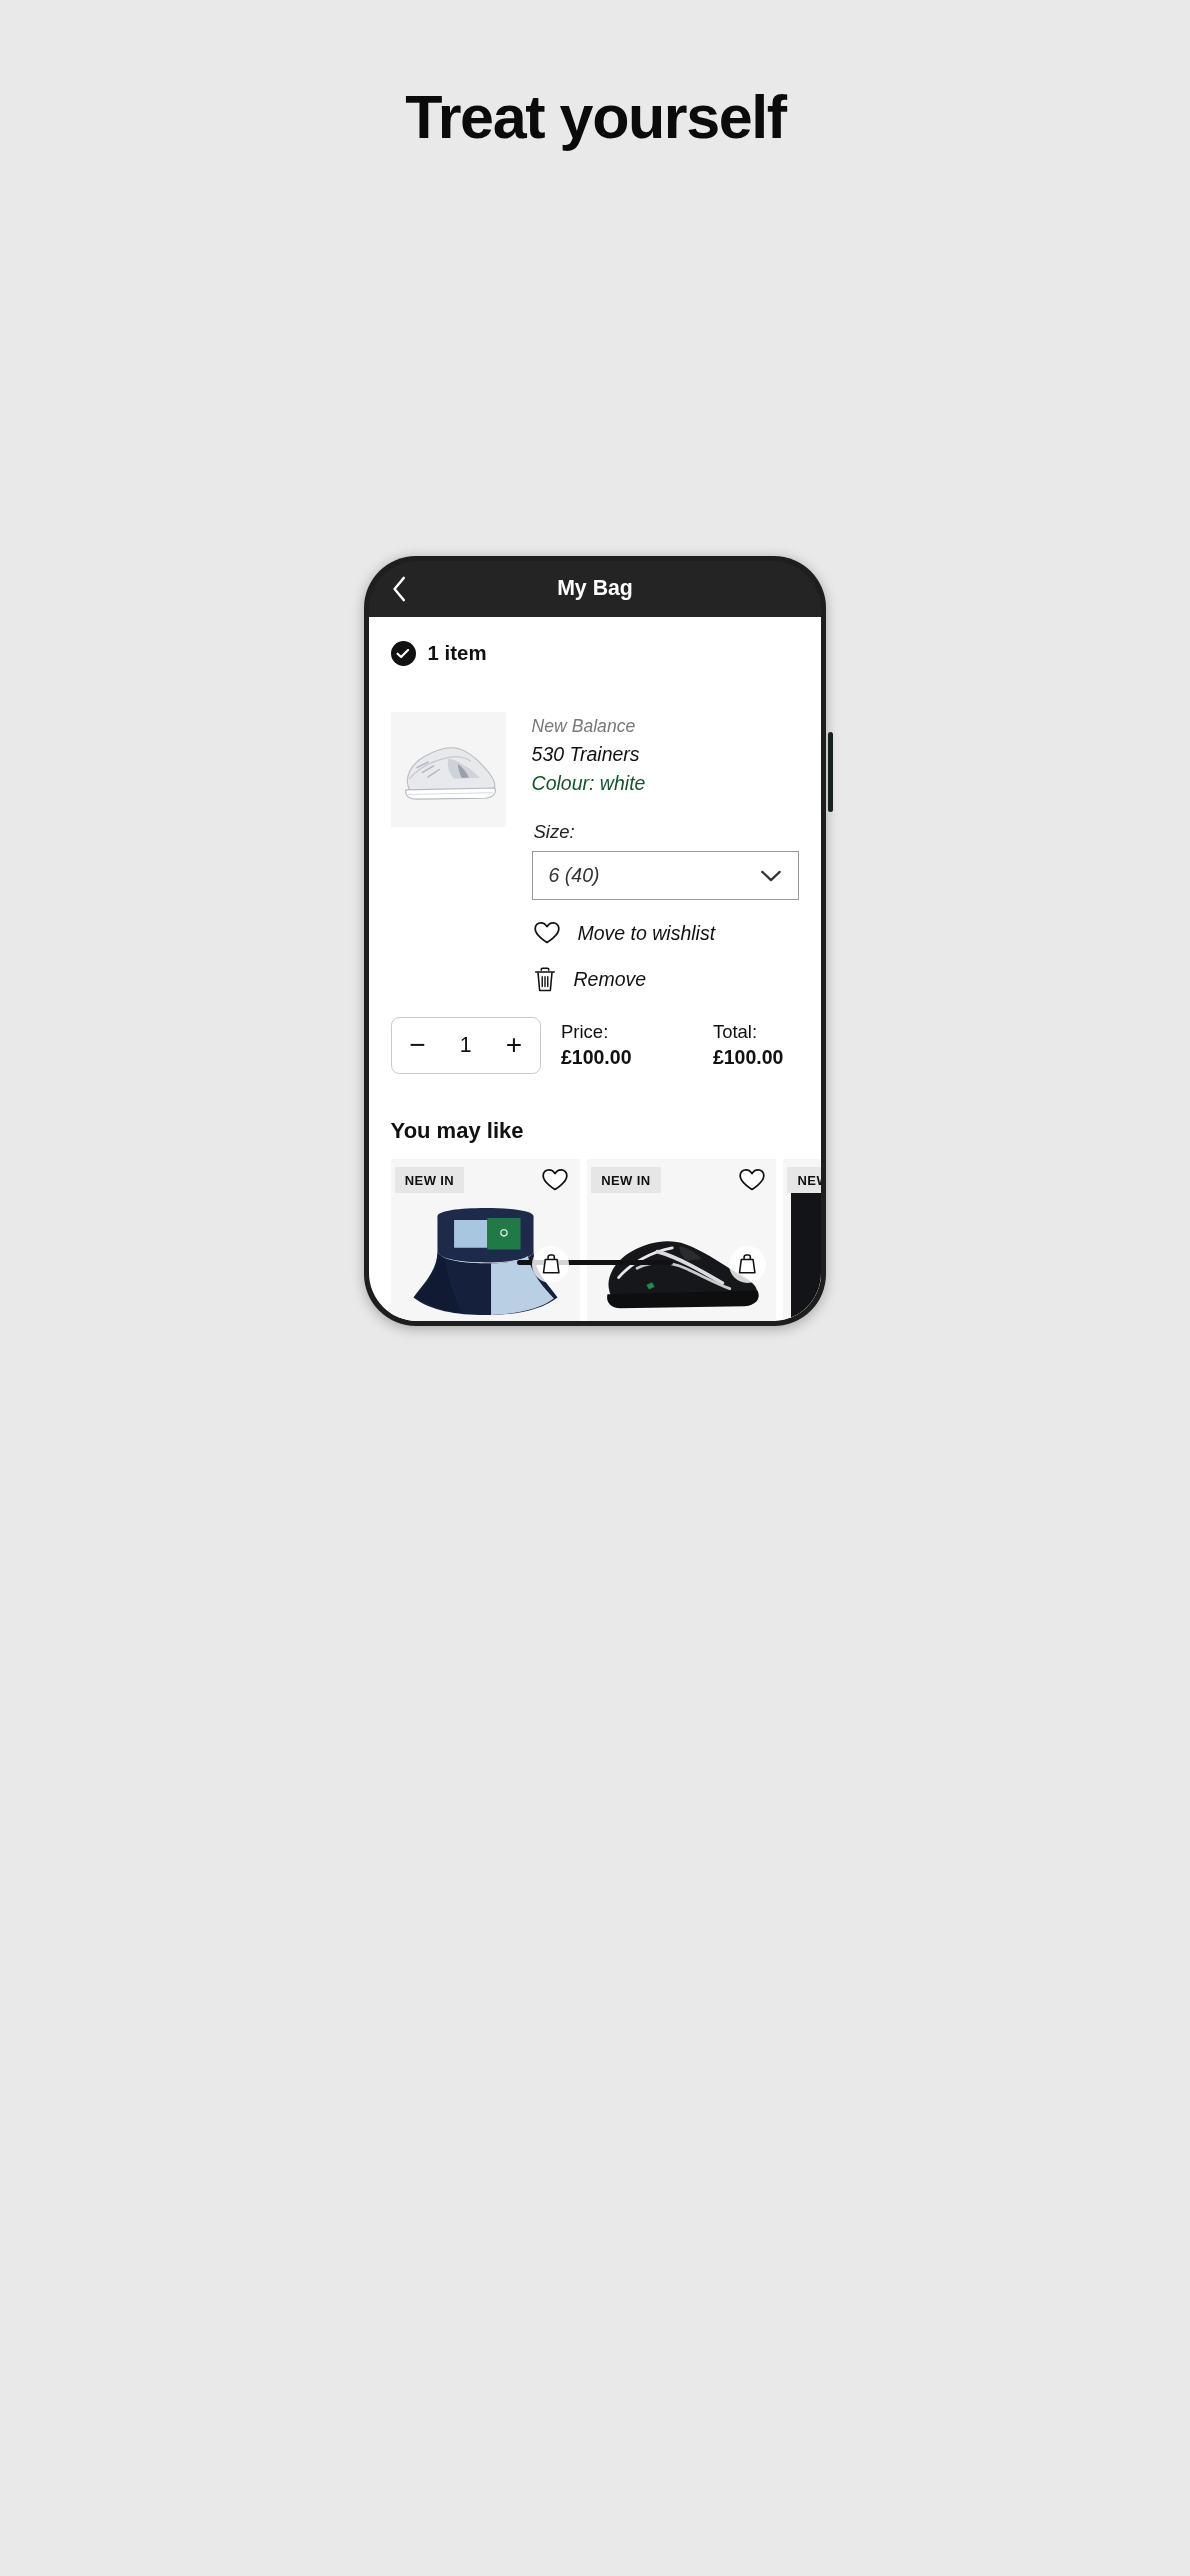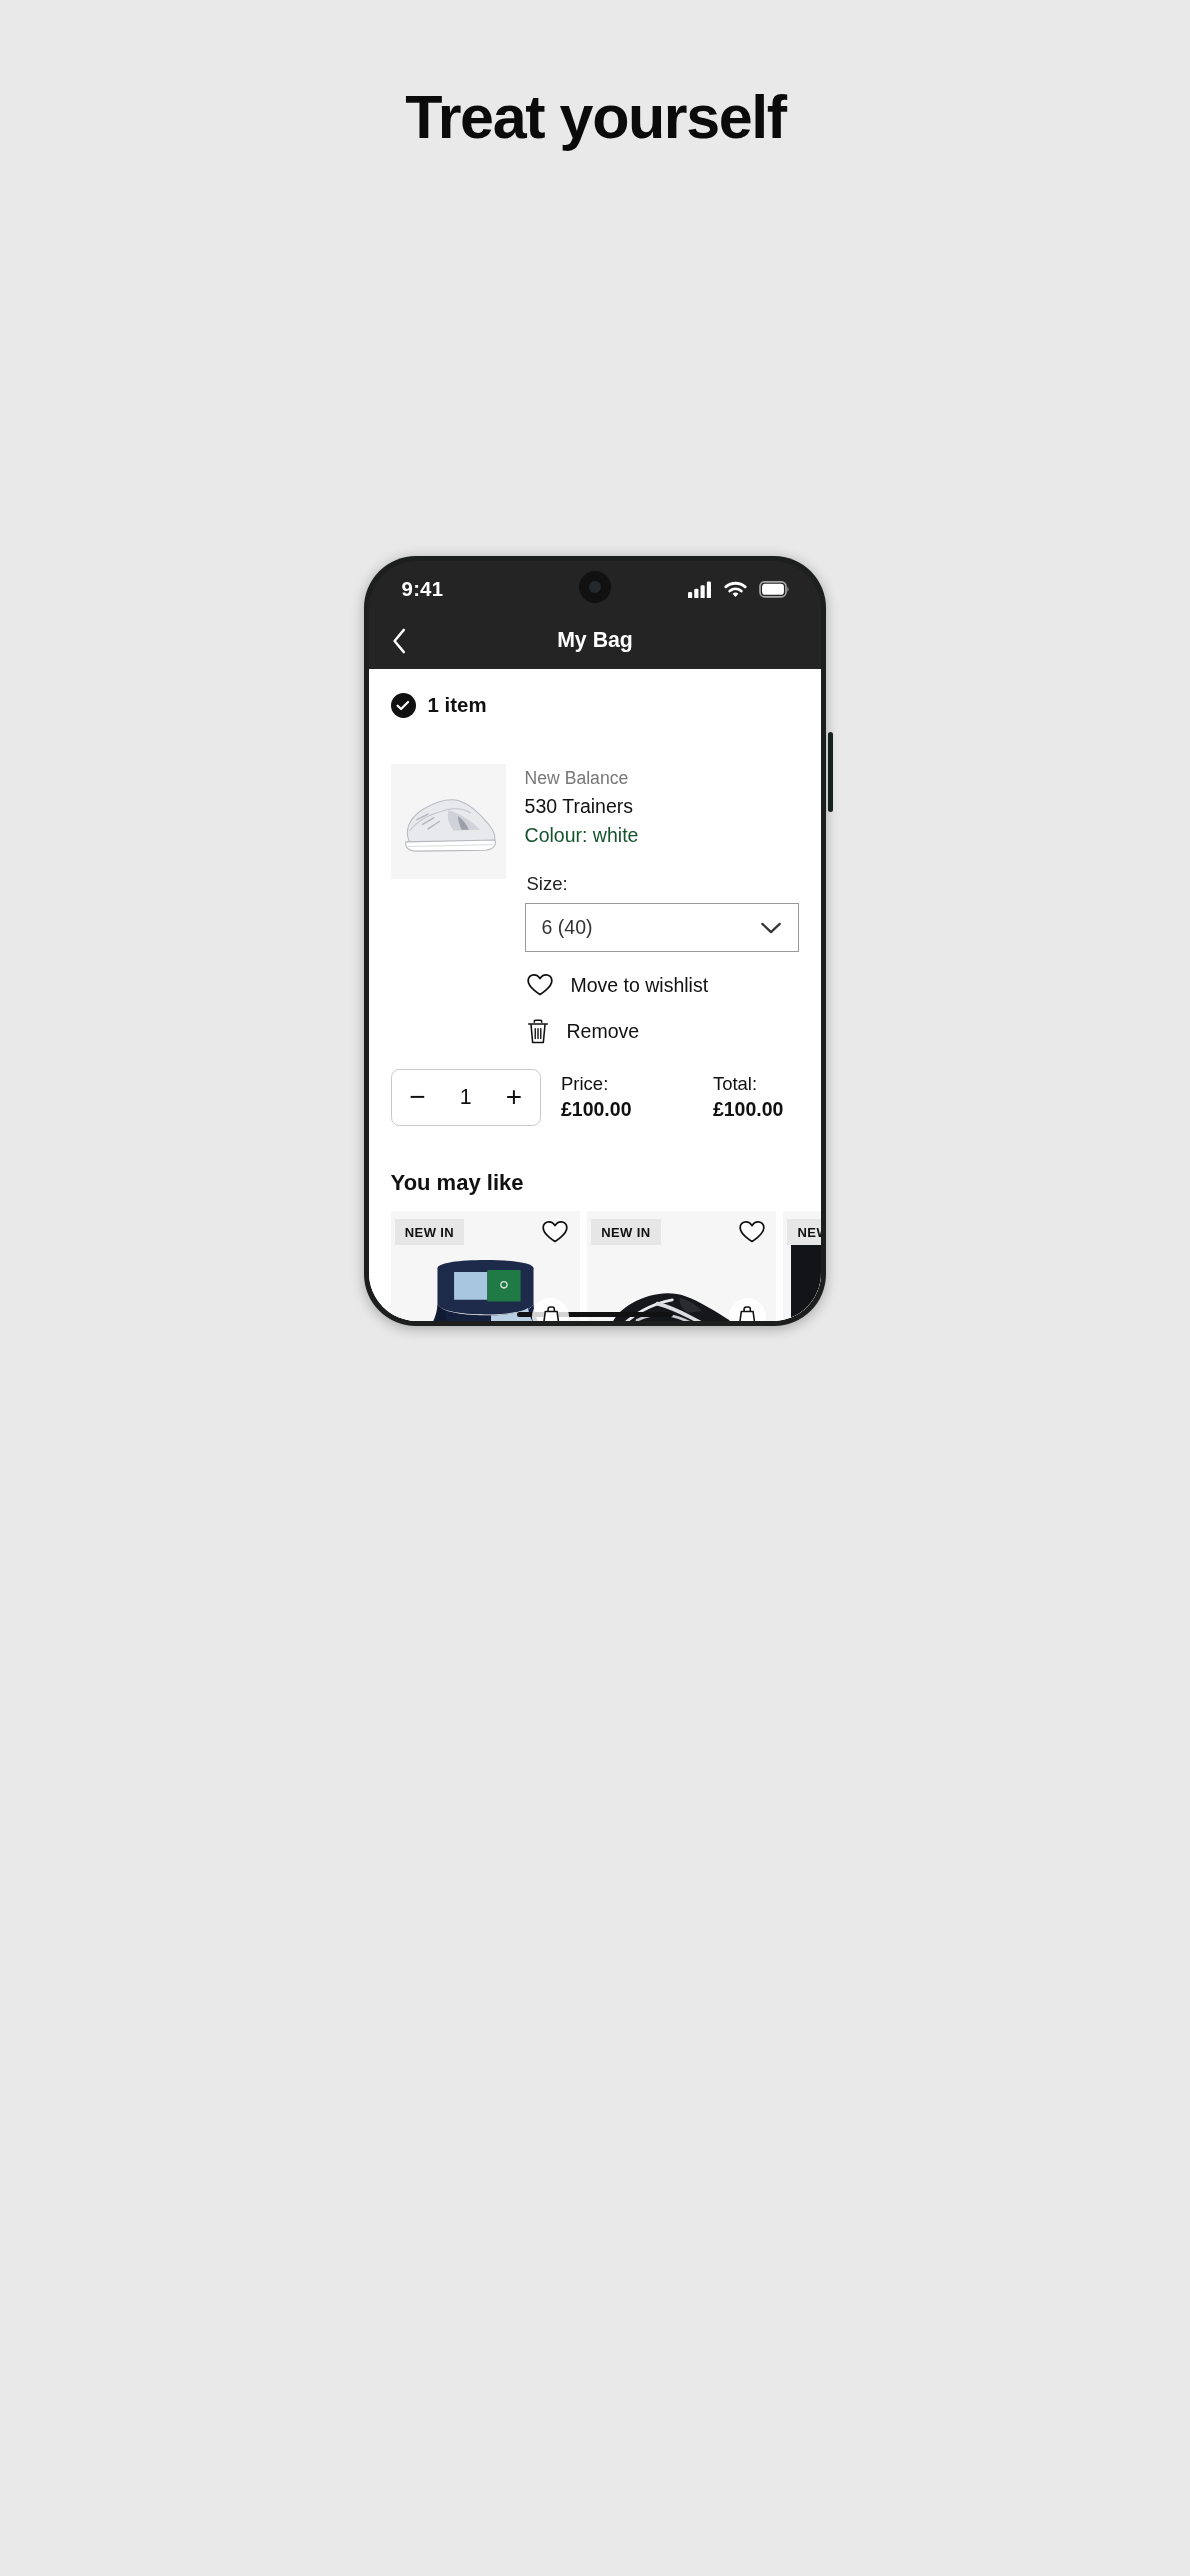--- a/index.html
+++ b/index.html
@@ -81,21 +81,21 @@
     background: #fff;
   }
   .check-circle {
     width: 25px; height: 25px; border-radius: 50%; background: #111;
     display: flex; align-items: center; justify-content: center; flex: none;
   }
   .summary-label { font-size: 20.4px; font-weight: bold; color: #111; }
   .divider { height: 8.3px; background: #f2f2f2; }
 
   
-  .product { padding: 20.4px 22px 0 22px; display: flex; gap: 19px; }
+  .product { padding: 20.4px 22px 0 22px; display: flex; gap: 26px; font-style: italic; }
   .prod-img {
     width: 115px; height: 115px; background: #f5f5f5; flex: none;
     position: relative; overflow: hidden;
   }
   .prod-info { flex: 1; padding-top: 3.7px; }
   .brand { font-size: 17.6px; color: #777; margin-bottom: 6.5px; }
   .pname { font-size: 19.5px; color: #111; margin-bottom: 5.6px; }
   .pcolour { font-size: 19.5px; color: #14532d; }
 
   .size-label { font-size: 18.5px; color: #222; margin: 26px 0 8.3px 1.9px; }
@@ -163,44 +163,20 @@
 
 <div class="promo">
   <div class="promo-title">Treat yourself</div>
 </div>
 
 <div class="phone-wrap">
   <div class="phone">
     <div class="side-btn"></div>
     <div class="phone-inner">
 
-      <div class="statusbar">
-        <div class="clock">9:41</div>
-        <div class="notch">
-            <i></i>
-          </div>
-        <div class="status-icons">
-          <svg width="24" height="17.6" viewBox="0 0 26 19">
-            <rect x="0" y="12" width="4.5" height="7" rx="1.4" fill="#fff"></rect>
-            <rect x="6.8" y="8.5" width="4.5" height="10.5" rx="1.4" fill="#fff"></rect>
-            <rect x="13.6" y="4.5" width="4.5" height="14.5" rx="1.4" fill="#fff"></rect>
-            <rect x="20.4" y="0.5" width="4.5" height="18.5" rx="1.4" fill="#fff"></rect>
-          </svg>
-          <svg width="23" height="17.6" viewBox="0 0 25 19">
-            <path d="M2 6.3a16 16 0 0 1 21 0" stroke="#fff" stroke-width="3.1" fill="none" stroke-linecap="round"></path>
-            <path d="M6.2 10.8a10 10 0 0 1 12.6 0" stroke="#fff" stroke-width="3.1" fill="none" stroke-linecap="round"></path>
-            <path d="M12.5 17.4l-3.2-3.6a4.9 4.9 0 0 1 6.4 0z" fill="#fff"></path>
-          </svg>
-          <svg width="30" height="16.7" viewBox="0 0 32 18">
-            <rect x="0.9" y="0.9" width="28" height="16.2" rx="5" fill="none" stroke="#fff" stroke-width="1.8" opacity=".6"></rect>
-            <rect x="3.1" y="3.1" width="23.6" height="11.8" rx="3.4" fill="#fff"></rect>
-            <path d="M30.6 6.4v5.2c1.3-.5 1.3-4.7 0-5.2z" fill="#fff" opacity=".7"></path>
-          </svg>
-        </div>
-      </div>
 
       <div class="apphead">
         <div class="back-btn">
           <svg width="20.4" height="30" viewBox="0 0 22 32">
             <path d="M16 4 L6 16 L16 28" stroke="#fff" stroke-width="2.6" fill="none" stroke-linecap="round" stroke-linejoin="round"></path>
           </svg>
         </div>
         <div class="apptitle">My Bag</div>
       </div>
 

